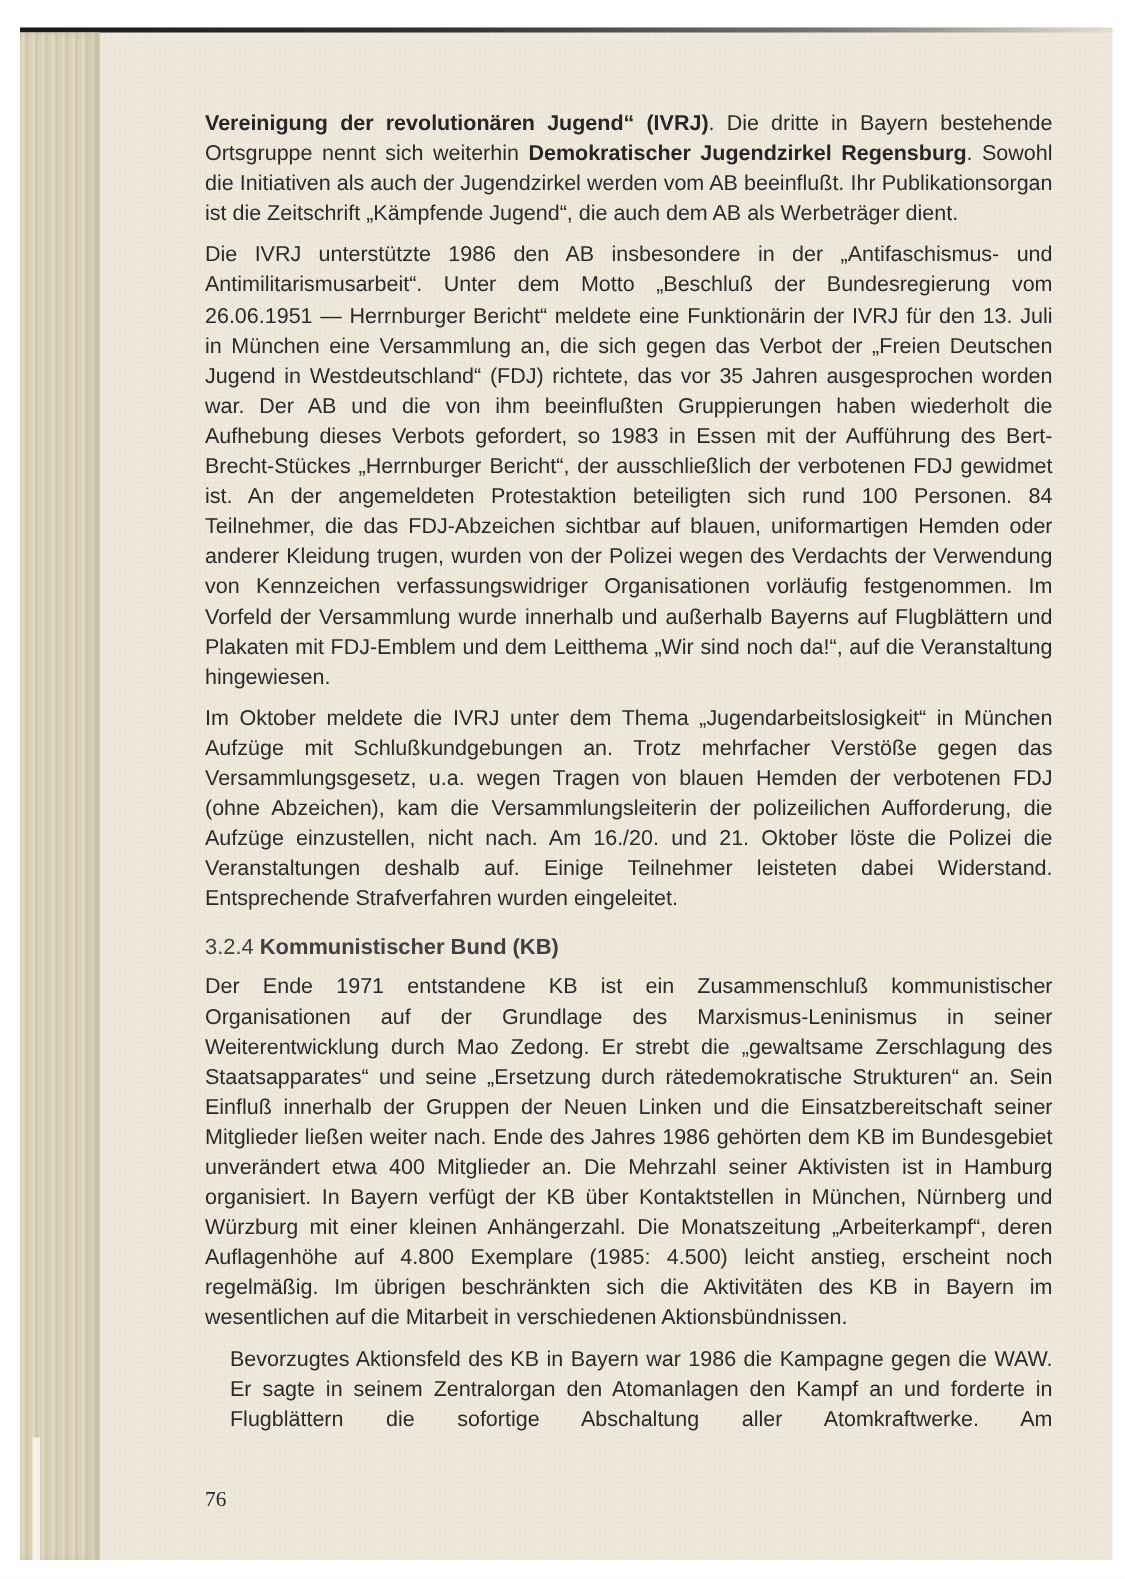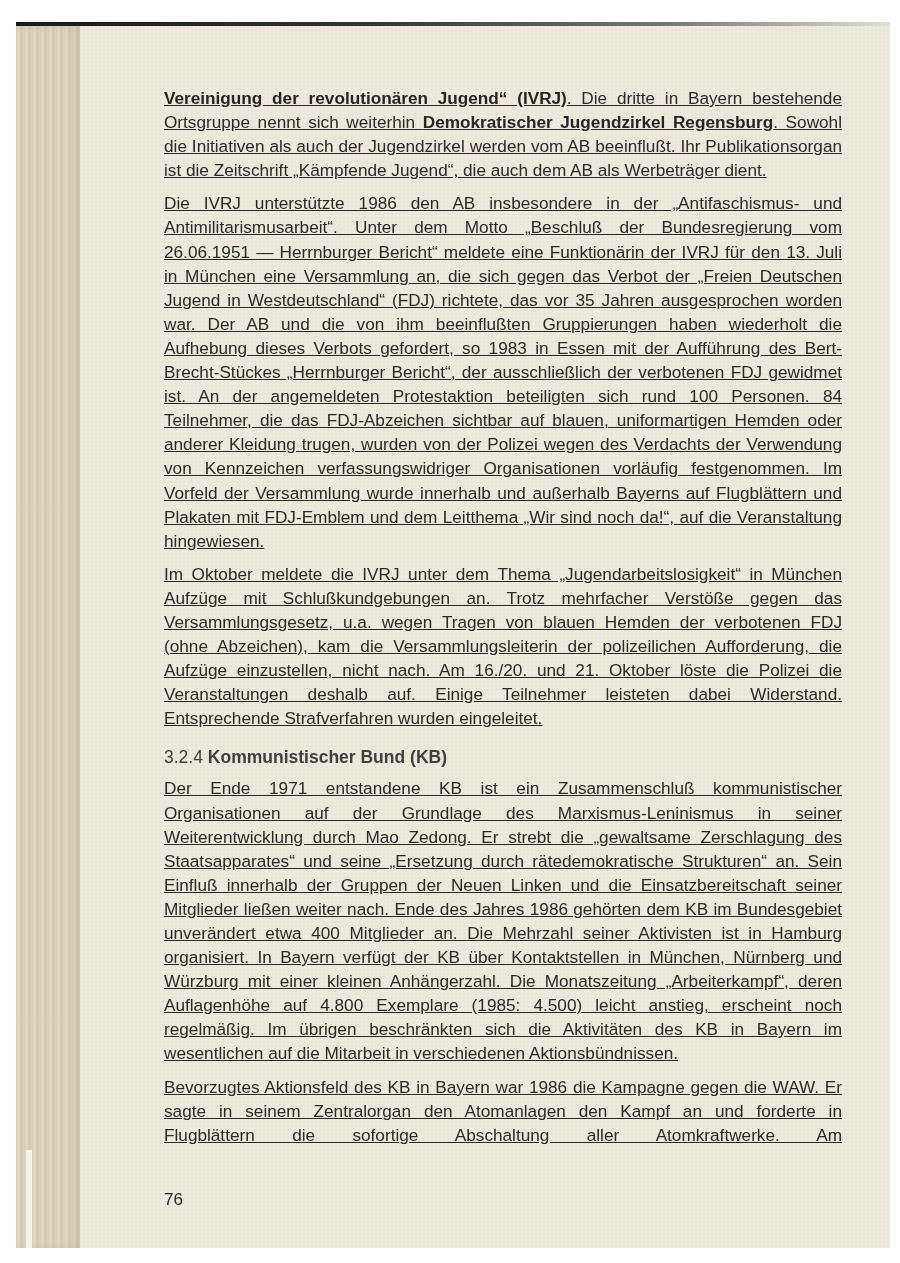--- a/index.html
+++ b/index.html
@@ -21,31 +21,31 @@
     }
     .spine-shade {
       position: absolute; left: 26px; top: 1150px; width: 6px; height: 98px; background: #f5f2ea;
     }
     .content {
       position: absolute; left: 164px; top: 86px; width: 678px;
       font-family: "Liberation Sans", sans-serif;
       font-size: 17.2px; line-height: 24.1px; color: #2a2a2a;
       text-align: justify; hyphens: none;
     }
-    .content p { margin: 0 0 9px 0; text-decoration: underline; }
+    .content p { margin: 0 0 9px 0; }
     .content b { font-weight: bold; color: #262626; }
     .section-heading {
       font-family: "Liberation Sans", sans-serif;
       font-size: 17.5px; color: #404040; margin: 15px 0 7px 0; line-height: 24px;
     }
     .section-heading .num { font-weight: normal; }
     .section-heading .title { font-weight: bold; }
     .page-number {
       position: absolute; left: 164px; top: 1190px;
-      font-family: Liberation Sans, sans-serif; font-size: 17px; color: #2a2a2a;
+      font-family: Liberation Serif, serif; font-size: 17px; color: #2a2a2a;
     }
   </style>
 </head>
 <body>
 
 <div class="page"></div>
 <div class="top-edge"></div>
 <div class="spine"></div>
 <div class="spine-shade"></div>
 
@@ -53,16 +53,16 @@
   <p>
     <b>Vereinigung der revolutionären Jugend“ (IVRJ)</b><span>. Die dritte in Bayern bestehende Ortsgruppe nennt sich weiterhin </span><b>Demokratischer Jugendzirkel Regensburg</b><span>. Sowohl die Initiativen als auch der Jugendzirkel werden vom AB beeinflußt. Ihr Publikationsorgan ist die Zeitschrift „Kämpfende Jugend“, die auch dem AB als Werbeträger dient.</span>
   </p>
   <p>Die IVRJ unterstützte 1986 den AB insbesondere in der „Antifaschismus- und Antimilitarismusarbeit“. Unter dem Motto „Beschluß der Bundesregierung vom 26.06.1951 — Herrnburger Bericht“ meldete eine Funktionärin der IVRJ für den 13. Juli in München eine Versammlung an, die sich gegen das Verbot der „Freien Deutschen Jugend in Westdeutschland“ (FDJ) richtete, das vor 35 Jahren ausgesprochen worden war. Der AB und die von ihm beeinflußten Gruppierungen haben wiederholt die Aufhebung dieses Verbots gefordert, so 1983 in Essen mit der Aufführung des Bert-Brecht-Stückes „Herrnburger Bericht“, der ausschließlich der verbotenen FDJ gewidmet ist. An der angemeldeten Protestaktion beteiligten sich rund 100 Personen. 84 Teilnehmer, die das FDJ-Abzeichen sichtbar auf blauen, uniformartigen Hemden oder anderer Kleidung trugen, wurden von der Polizei wegen des Verdachts der Verwendung von Kennzeichen verfassungswidriger Organisationen vorläufig festgenommen. Im Vorfeld der Versammlung wurde innerhalb und außerhalb Bayerns auf Flugblättern und Plakaten mit FDJ-Emblem und dem Leitthema „Wir sind noch da!“, auf die Veranstaltung hingewiesen.</p>
   <p>Im Oktober meldete die IVRJ unter dem Thema „Jugendarbeitslosigkeit“ in München Aufzüge mit Schlußkundgebungen an. Trotz mehrfacher Verstöße gegen das Versammlungsgesetz, u.a. wegen Tragen von blauen Hemden der verbotenen FDJ (ohne Abzeichen), kam die Versammlungsleiterin der polizeilichen Aufforderung, die Aufzüge einzustellen, nicht nach. Am 16./20. und 21. Oktober löste die Polizei die Veranstaltungen deshalb auf. Einige Teilnehmer leisteten dabei Widerstand. Entsprechende Strafverfahren wurden eingeleitet.</p>
 
   <div class="section-heading">
     <span class="num">3.2.4</span>&nbsp;<span class="title">Kommunistischer Bund (KB)</span>
   </div>
   <p>Der Ende 1971 entstandene KB ist ein Zusammenschluß kommunistischer Organisationen auf der Grundlage des Marxismus-Leninismus in seiner Weiterentwicklung durch Mao Zedong. Er strebt die „gewaltsame Zerschlagung des Staatsapparates“ und seine „Ersetzung durch rätedemokratische Strukturen“ an. Sein Einfluß innerhalb der Gruppen der Neuen Linken und die Einsatzbereitschaft seiner Mitglieder ließen weiter nach. Ende des Jahres 1986 gehörten dem KB im Bundesgebiet unverändert etwa 400 Mitglieder an. Die Mehrzahl seiner Aktivisten ist in Hamburg organisiert. In Bayern verfügt der KB über Kontaktstellen in München, Nürnberg und Würzburg mit einer kleinen Anhängerzahl. Die Monatszeitung „Arbeiterkampf“, deren Auflagenhöhe auf 4.800 Exemplare (1985: 4.500) leicht anstieg, erscheint noch regelmäßig. Im übrigen beschränkten sich die Aktivitäten des KB in Bayern im wesentlichen auf die Mitarbeit in verschiedenen Aktionsbündnissen.</p>
-  <p style="text-align-last: justify;">Bevorzugtes Aktionsfeld des KB in Bayern war 1986 die Kampagne gegen die WAW. Er sagte in seinem Zentralorgan den Atomanlagen den Kampf an und forderte in Flugblättern die sofortige Abschaltung aller Atomkraftwerke. Am</p>
+  <p style="text-align-last: justify; margin-left: 20px;">Bevorzugtes Aktionsfeld des KB in Bayern war 1986 die Kampagne gegen die WAW. Er sagte in seinem Zentralorgan den Atomanlagen den Kampf an und forderte in Flugblättern die sofortige Abschaltung aller Atomkraftwerke. Am</p>
 </div>
 
 <div class="page-number">76</div>
 
 </body></html>

